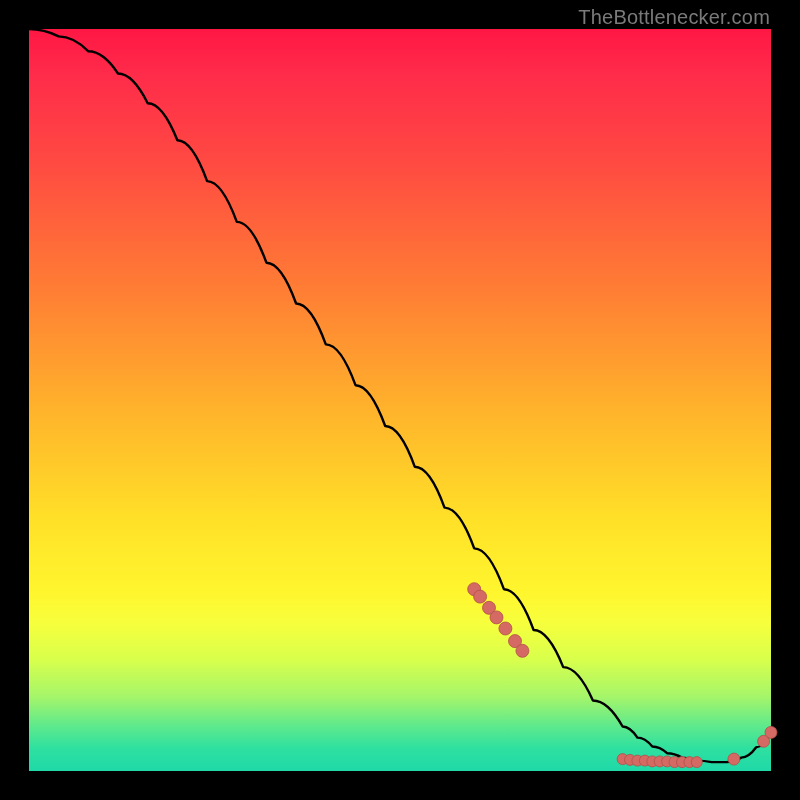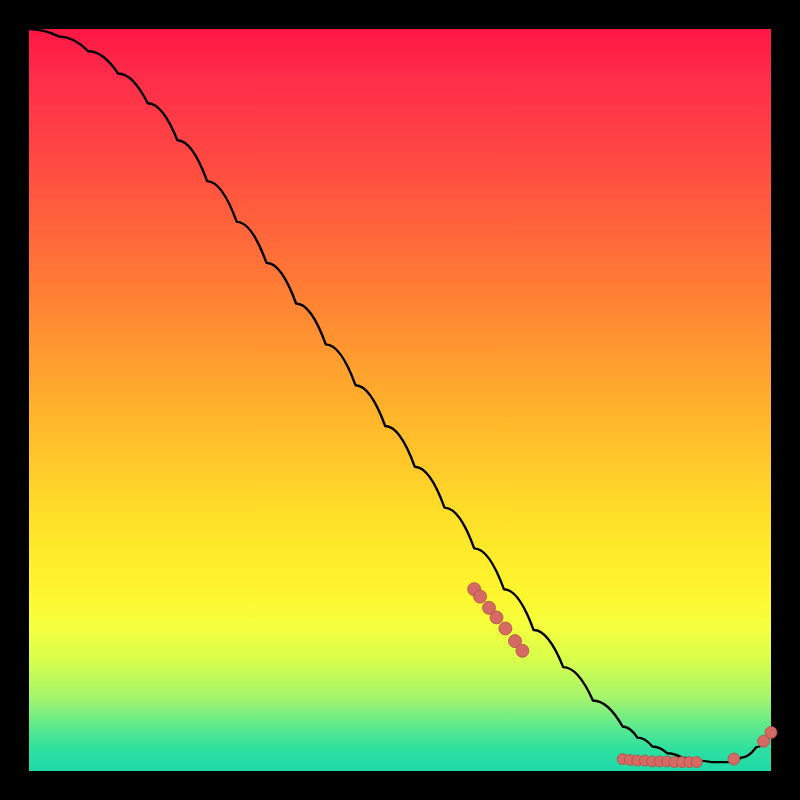--- a/index.html
+++ b/index.html
@@ -84,13 +84,14 @@
           <circle cx="645.5" cy="733.1" r="5.5" fill="#d46a63" stroke="#b15048" stroke-width="0.8"></circle>
           <circle cx="653.0" cy="733.1" r="5.5" fill="#d46a63" stroke="#b15048" stroke-width="0.8"></circle>
           <circle cx="660.4" cy="733.1" r="5.5" fill="#d46a63" stroke="#b15048" stroke-width="0.8"></circle>
           <circle cx="667.8" cy="733.1" r="5.5" fill="#d46a63" stroke="#b15048" stroke-width="0.8"></circle>
           <circle cx="704.9" cy="730.1" r="6" fill="#d46a63" stroke="#b15048" stroke-width="0.8"></circle>
           <circle cx="734.6" cy="712.3" r="6" fill="#d46a63" stroke="#b15048" stroke-width="0.8"></circle>
           <circle cx="742.0" cy="703.4" r="6" fill="#d46a63" stroke="#b15048" stroke-width="0.8"></circle>
         </g>
     </svg>
   </div>
+  <div class="attribution">TheBottlenecker.com</div>
 </div>
 
 </body></html>

